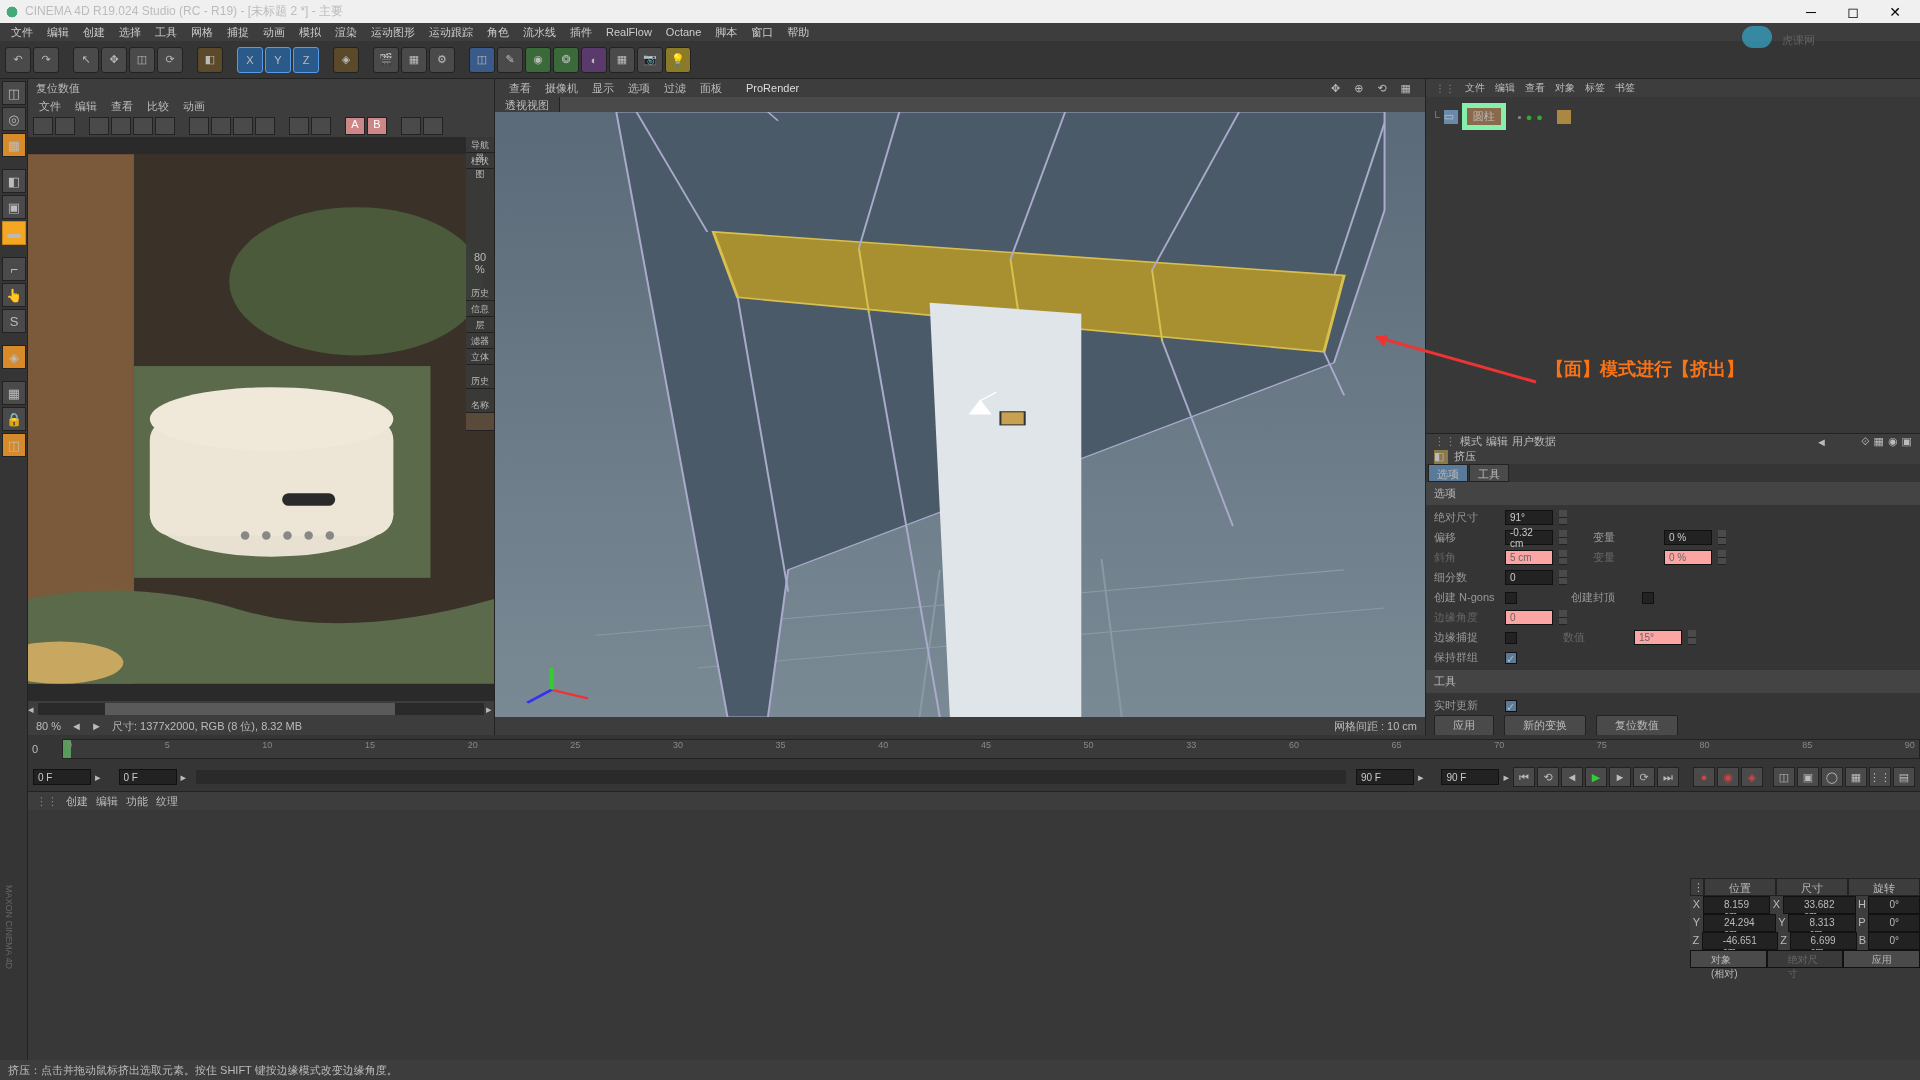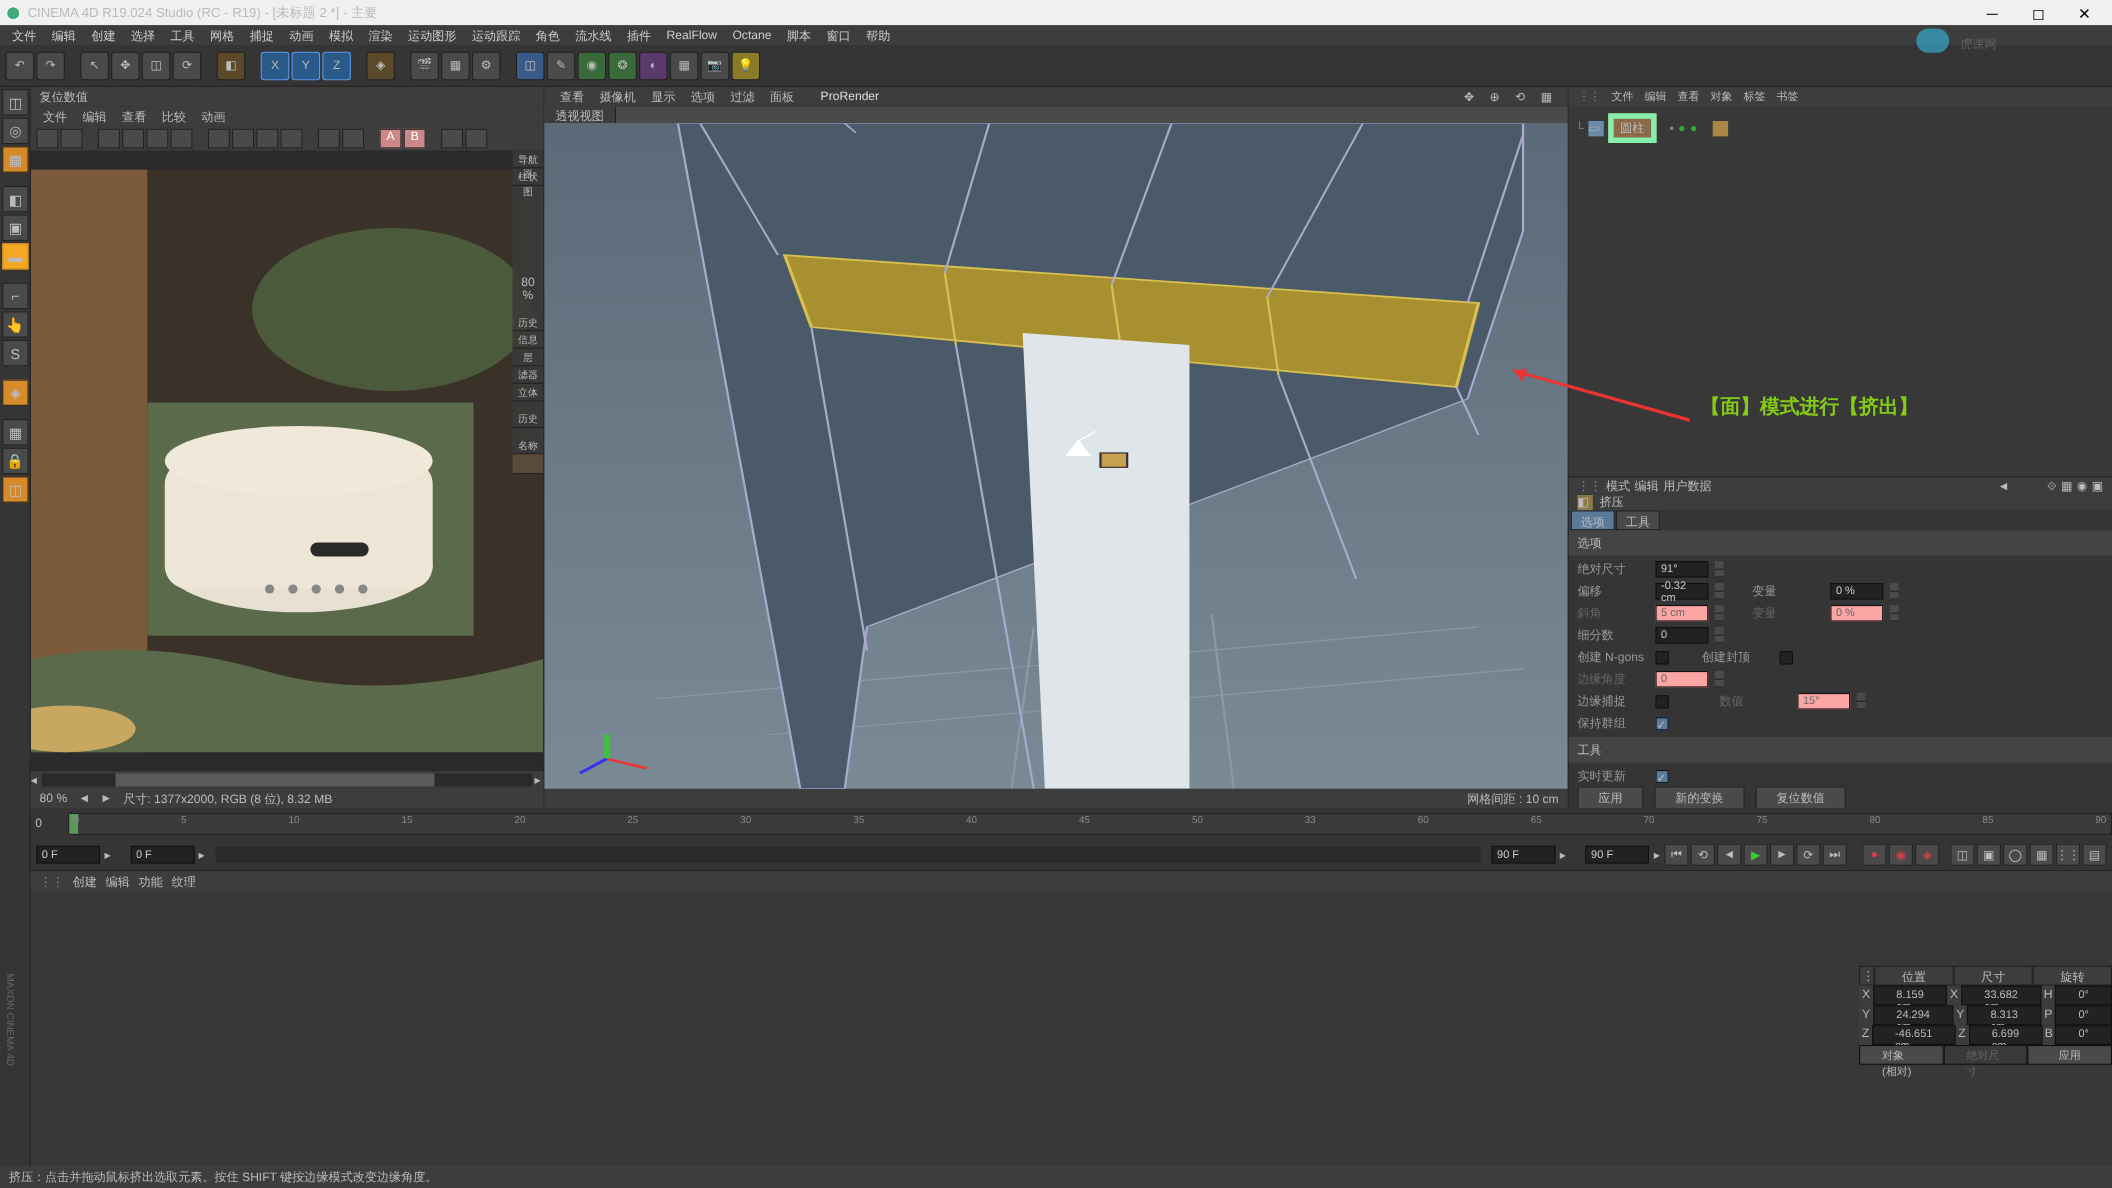--- a/index.html
+++ b/index.html
@@ -85,21 +85,21 @@
 .matpanel{flex:1;background:#353535;border-top:1px solid #222;display:flex;flex-direction:column}
 .matmenu{height:18px;background:#3d3d3d;display:flex;align-items:center;padding:0 8px;gap:8px}
 .matcontent{flex:1;background:#383838}
 .coordpanel{position:absolute;right:0;bottom:0;width:230px;background:#353535}
 .coordhead{height:18px;display:flex}
 .coordhead span{flex:1;text-align:center;padding:2px;background:#3d3d3d;border:1px solid #222}
 .coordrow{display:flex;height:18px}
 .coordrow .axlbl{width:14px;background:#3d3d3d;text-align:center;padding:2px}
 .coordrow .val{flex:1;background:#222;padding:2px 20px;border:1px solid #111;font-size:10px}
 .statusbar{height:20px;background:#3d3d3d;display:flex;align-items:center;padding:0 8px}
-.annotation{position:absolute;color:#84cc16;font-size:18px;font-weight:bold;font-family:SimSun}
+.annotation{position:absolute;color:#f97316;font-size:18px;font-weight:bold;font-family:SimSun}
 .arrow{position:absolute;pointer-events:none}
 .navpanel{position:absolute;right:0;top:0;width:28px;background:rgba(58,58,58,0.9);display:flex;flex-direction:column}
 .navbtn{height:16px;padding:2px;font-size:9px;text-align:center;border-bottom:1px solid #222}
 .sep{width:10px}
 .watermark{position:absolute;top:22px;right:8px}
 </style>
 </head>
 <body>
 
 <div class="titlebar">
@@ -433,21 +433,21 @@
               <span class="lbl">细分数</span>
               <div class="numfield">0</div>
                 <div class="spinner">
                   <div></div>
                   <div></div>
                 </div>
             </div>
             <div class="attrrow">
               <span class="lbl">创建 N-gons</span>
               <div class="check"></div>
-              <span class="lbl" style="margin-left:24px">创建封顶</span>
+              <span class="lbl" style="margin-left:48px">创建封顶</span>
               <div class="check"></div>
             </div>
             <div class="attrrow">
               <span class="lbl disabled">边缘角度</span>
               <div class="numfield disabled">0</div>
                 <div class="spinner">
                   <div></div>
                   <div></div>
                 </div>
             </div>

